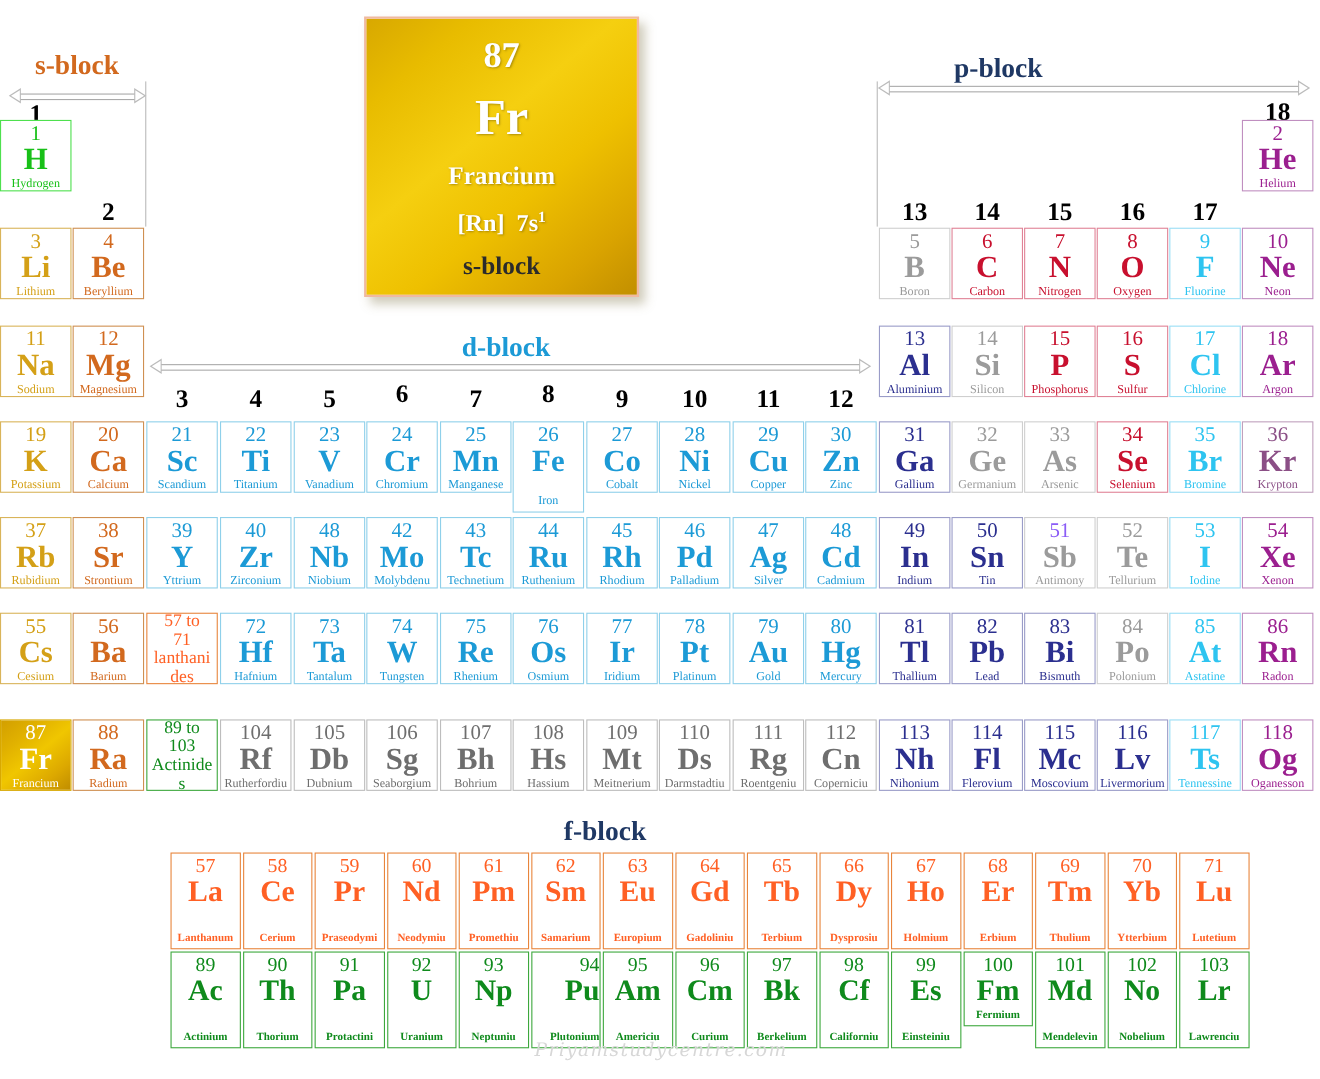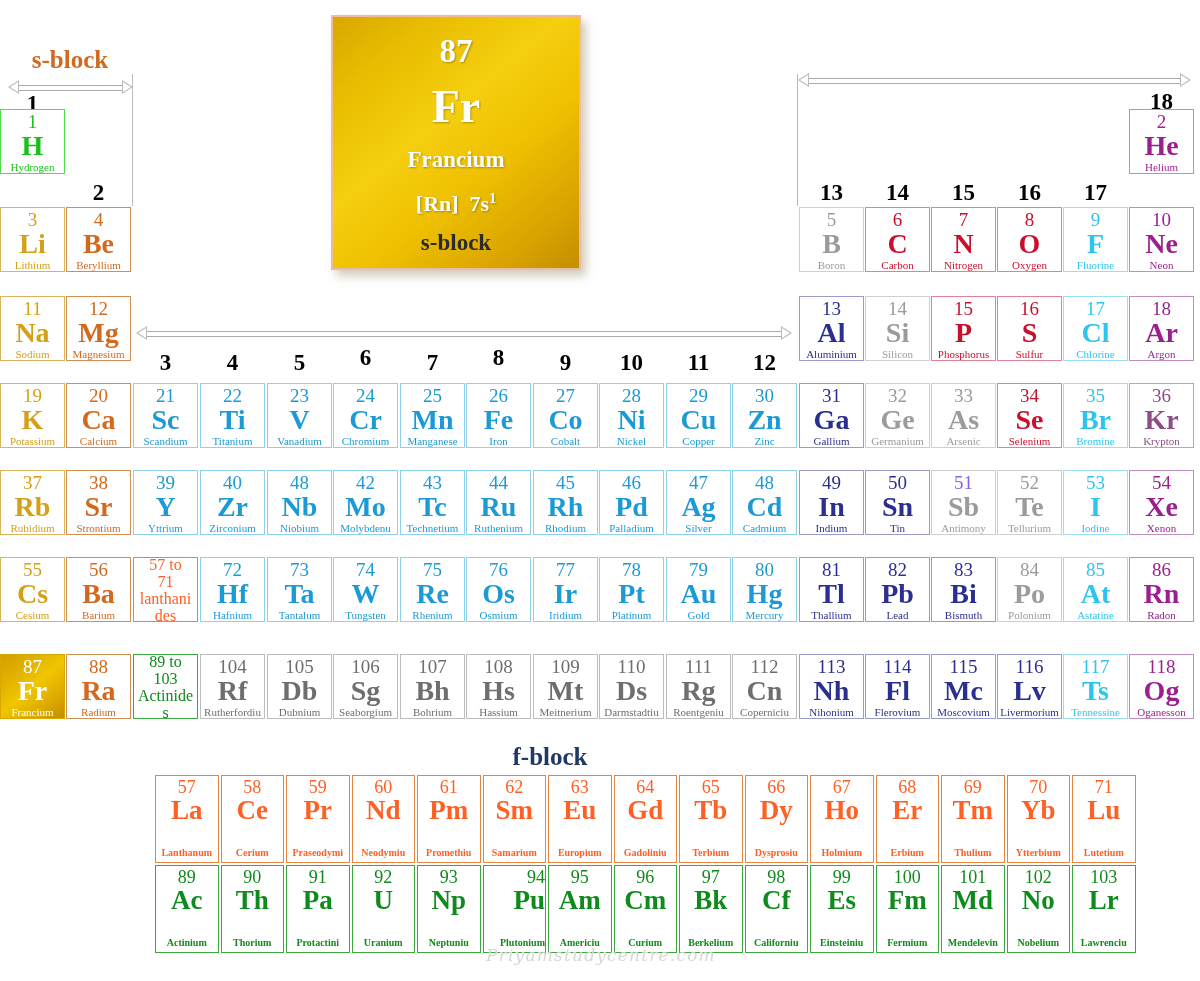--- a/index.html
+++ b/index.html
@@ -150,20 +150,22 @@
     letter-spacing:1.2px;
     white-space:nowrap;
   }
 </style>
 </head>
 <body>
 
 <div class="root">
 
   <div class="blabel s" style="left:0px;top:46px;width:140px;">s-block</div>
+  <div class="blabel p" style="left:800px;top:49px;width:215px;">p-block</div>
+  <div class="blabel d" style="left:330px;top:303px;width:260px;">d-block</div>
   <div class="blabel f" style="left:455px;top:743px;width:190px;">f-block</div>
 
   <div class="arrow" style="left:8px;top:80px;width:125px;">
     <div class="shaft"></div>
       <div class="hL"></div>
       <div class="hLi"></div>
       <div class="hR"></div>
       <div class="hRi"></div>
   </div>
   <div class="arrow" style="left:798px;top:73px;width:393px;">
@@ -331,21 +333,21 @@
       <div class="cell" style="left: 333px; top: 383px; width: 65px; height: 65px; border-color: rgb(143, 208, 234);">
         <div class="num" style="color: rgb(28, 154, 214);">24</div>
         <div class="sym" style="color: rgb(28, 154, 214);">Cr</div>
         <div class="nm" style="color: rgb(28, 154, 214);">Chromium</div>
       </div>
       <div class="cell" style="left: 400px; top: 383px; width: 65px; height: 65px; border-color: rgb(143, 208, 234);">
         <div class="num" style="color: rgb(28, 154, 214);">25</div>
         <div class="sym" style="color: rgb(28, 154, 214);">Mn</div>
         <div class="nm" style="color: rgb(28, 154, 214);">Manganese</div>
       </div>
-      <div class="cell" style="left: 466px; top: 383px; width: 65px; height: 65px; border-color: rgb(143, 208, 234);">
+      <div class="cell" style="left: 466px; top: 383px; width: 65px; height: 83px; border-color: rgb(143, 208, 234);">
         <div class="num" style="color: rgb(28, 154, 214);">26</div>
         <div class="sym" style="color: rgb(28, 154, 214);">Fe</div>
         <div class="nm" style="color: rgb(28, 154, 214);">Iron</div>
       </div>
       <div class="cell" style="left: 533px; top: 383px; width: 65px; height: 65px; border-color: rgb(143, 208, 234);">
         <div class="num" style="color: rgb(28, 154, 214);">27</div>
         <div class="sym" style="color: rgb(28, 154, 214);">Co</div>
         <div class="nm" style="color: rgb(28, 154, 214);">Cobalt</div>
       </div>
       <div class="cell" style="left: 599px; top: 383px; width: 65px; height: 65px; border-color: rgb(143, 208, 234);">
@@ -788,21 +790,21 @@
       <div class="cell fcell" style="left: 744.5px; top: 865px; width: 63.5px; height: 88px; border-color: rgb(61, 168, 61);">
         <div class="num" style="color: rgb(15, 138, 28);">98</div>
         <div class="sym" style="color: rgb(15, 138, 28);">Cf</div>
         <div class="nm" style="color: rgb(15, 138, 28); font-weight: bold;">Californiu</div>
       </div>
       <div class="cell fcell" style="left: 810px; top: 865px; width: 63.5px; height: 88px; border-color: rgb(61, 168, 61);">
         <div class="num" style="color: rgb(15, 138, 28);">99</div>
         <div class="sym" style="color: rgb(15, 138, 28);">Es</div>
         <div class="nm" style="color: rgb(15, 138, 28); font-weight: bold;">Einsteiniu</div>
       </div>
-      <div class="cell fcell" style="left: 875.5px; top: 865px; width: 63.5px; height: 88px; border-color: rgb(61, 168, 61);">
+      <div class="cell fcell" style="left: 875.5px; top: 865px; width: 63.5px; height: 68px; border-color: rgb(61, 168, 61);">
         <div class="num" style="color: rgb(15, 138, 28);">100</div>
         <div class="sym" style="color: rgb(15, 138, 28);">Fm</div>
         <div class="nm" style="color: rgb(15, 138, 28); font-weight: bold;">Fermium</div>
       </div>
       <div class="cell fcell" style="left: 941px; top: 865px; width: 63.5px; height: 88px; border-color: rgb(61, 168, 61);">
         <div class="num" style="color: rgb(15, 138, 28);">101</div>
         <div class="sym" style="color: rgb(15, 138, 28);">Md</div>
         <div class="nm" style="color: rgb(15, 138, 28); font-weight: bold;">Mendelevin</div>
       </div>
       <div class="cell fcell" style="left: 1006.5px; top: 865px; width: 63.5px; height: 88px; border-color: rgb(61, 168, 61);">

